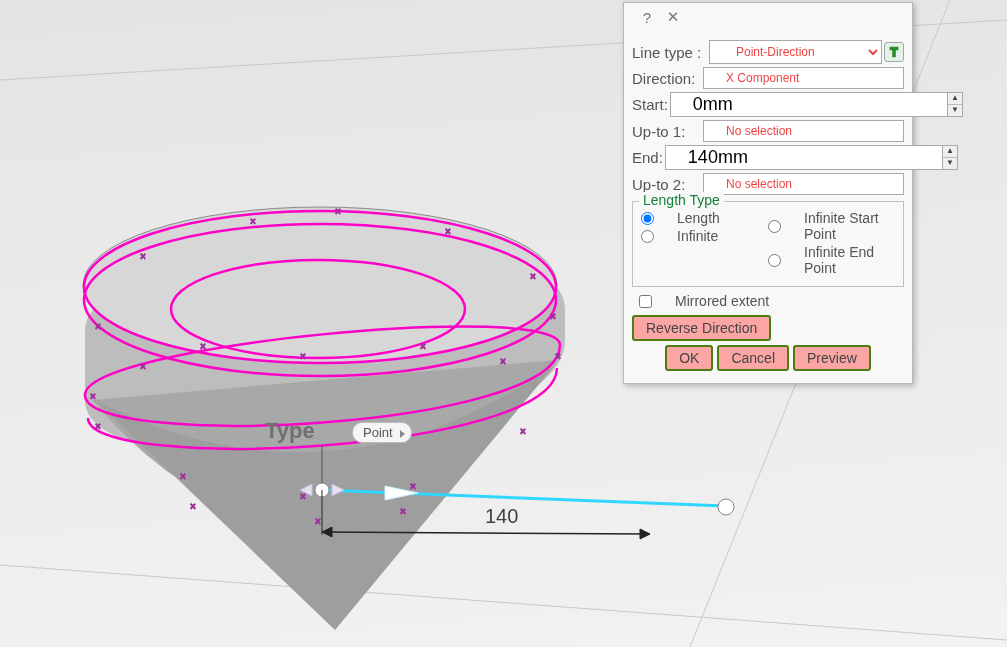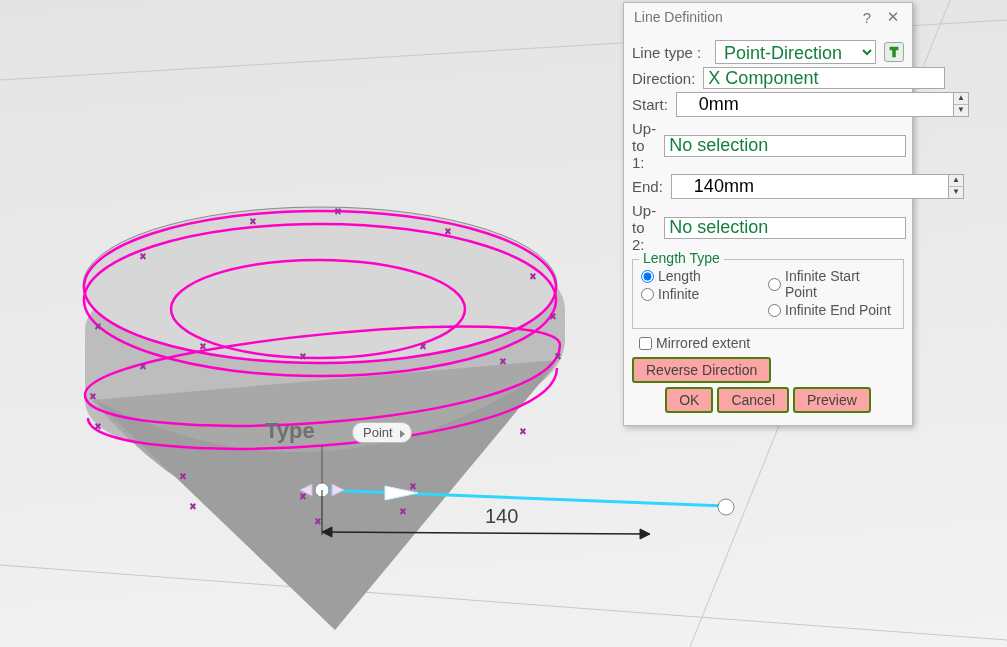--- a/index.html
+++ b/index.html
@@ -81,36 +81,36 @@
     font-size: 15px;
     cursor: pointer;
   }
   .body {
     padding: 6px 8px 10px 8px;
   }
   .row {
     display: flex;
     align-items: center;
     margin: 3px 0;
-    gap: 8px;
+    gap: 2px;
   }
   .row label.fld {
     width: 75px;
     font-size: 15px;
     color: #555;
   }
   select.val, input.val, .valbox {
     flex: 1;
     height: 22px;
     border: 1px solid #a9a9a9;
     background: #fff;
-    padding: 1px 4px;
-    font-size: 18px;
+    padding: 1px 22px;
+    font-size: 12px;
     font-family: inherit;
-    color: #15803d;
+    color: #ef4444;
   }
   select.val { height: 24px; }
   .spinwrap {
     display: flex;
     flex: 1;
   }
   .spinwrap input {
     flex: 1;
     border: 1px solid #a9a9a9;
     border-right: none;
@@ -153,21 +153,21 @@
     position: absolute;
     top: -10px; left: 6px;
     background: #f8f8f8;
     padding: 0 4px;
     font-size: 14px;
     color: #15803d;
   }
   .radiorow, .chkrow {
     display: flex;
     align-items: center;
-    gap: 1px;
+    gap: 20px;
     margin: 2px 0;
     font-size: 14px;
     color: #555;
   }
   .radiorow input, .chkrow input { margin: 0 3px 0 0; }
   .radiocols { display: flex; }
   .radiocols .col { flex: 1; }
   .btn {
     border: 2px solid #4d7c0f;
     background: #fca5a5;
@@ -260,21 +260,20 @@
     <line x1="322" y1="445" x2="322" y2="483" stroke="#555" stroke-width="1"></line>
   </svg>
 
   <div class="start-label">Type</div>
   <div class="point-tag">Point</div>
   <div class="dim-label">140</div>
 </div>
 
 <div class="dialog">
   <div class="titlebar">
-    <span class="title">Line Definition</span>
     <span class="tbtn">?</span>
     <span class="tbtn">✕</span>
   </div>
   <div class="body">
     <div class="row">
       <label class="fld">Line type :</label>
       <select class="val">
         <option>Point-Direction</option>
       </select>
       <span class="iconbtn">

